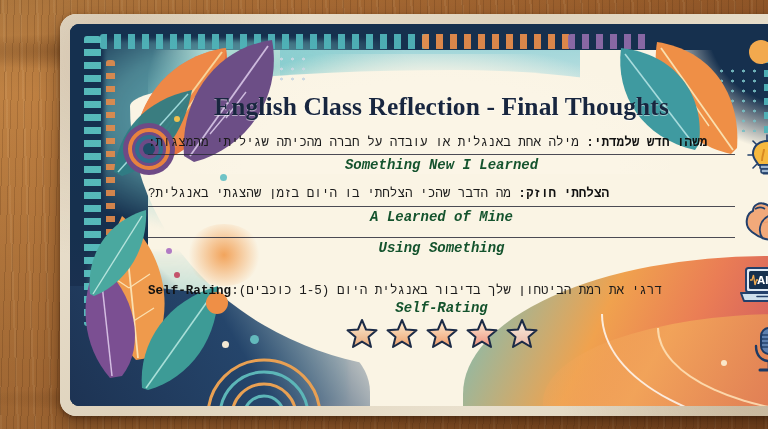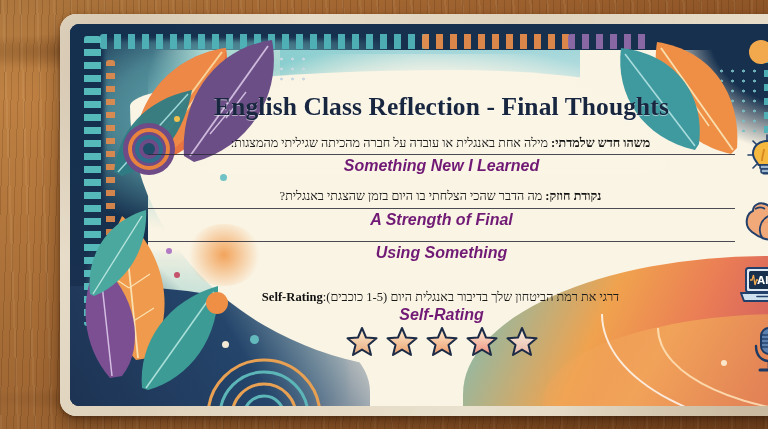--- a/index.html
+++ b/index.html
@@ -185,33 +185,33 @@
 
   .title{
     font-family:"Liberation Serif", serif;
     font-weight:700;font-size:25.5px;letter-spacing:.1px;
     color:#18263f;text-align:center;margin:46px 0 0 0;
     text-shadow:0 1px 0 rgba(255,255,255,.5);
   }
 
   .qblock{margin-top:12px;}
   .qtext{
-    direction:rtl;text-align:center;
-    font-family:Liberation Serif, serif;
+    direction:rtl;text-align:left;
+    font-family:Liberation Mono, monospace;
     font-size:12.6px;line-height:1.45;color:#1b1b1b;
     padding-right:2px;
   }
   .qtext b{font-weight:700;color:#111;}
   .rule{
     height:0;border-top:1.4px solid #2b2b3a;margin:2px 0 1px 0;opacity:.85;
   }
   .sub{
-    font-family:Liberation Sans, sans-serif;
-    font-style:italic;font-weight:700;font-size:16px;
-    color:#701a75;text-align:center;margin-top:2px;
+    font-family:Liberation Mono, monospace;
+    font-style:italic;font-weight:700;font-size:14px;
+    color:#14532d;text-align:center;margin-top:2px;
   }
 
   .rating{margin-top:26px;}
   .rating .qtext{font-size:12.6px;}
   .rating .sub{margin-top:0;}
   .stars{display:flex;gap:8px;justify-content:center;margin-top:2px;}
 
   
   .iconcol{position:absolute;right:4px;top:96px;width:56px;}
   .iconslot{height:62px;display:flex;align-items:center;justify-content:flex-end;}
@@ -338,24 +338,24 @@
         <div class="qblock">
           <div class="qtext">
             <b>משהו חדש שלמדתי:</b><span> מילה אחת באנגלית או עובדה על חברה מהכיתה שגיליתי מהמצגות:</span>
           </div>
           <div class="rule"></div>
           <div class="sub">Something New I Learned</div>
         </div>
 
         <div class="qblock">
           <div class="qtext">
-            <b>נקודת חוזק:</b><span> מה הדבר שהכי הצלחתי בו היום בזמן שהצגתי באנגלית?</span>
+            <b>הצלחתי חוזק:</b><span> מה הדבר שהכי הצלחתי בו היום בזמן שהצגתי באנגלית?</span>
           </div>
           <div class="rule"></div>
-          <div class="sub">A Strength of Final</div>
+          <div class="sub">A Learned of Mine</div>
         </div>
 
         <div class="qblock">
           <div class="rule"></div>
           <div class="sub">Using Something</div>
         </div>
 
         <div class="qblock rating">
           <div class="qtext">
             <span> דרגי את רמת הביטחון שלך בדיבור באנגלית היום (1-5 כוכבים):</span><b>Self-Rating</b>

